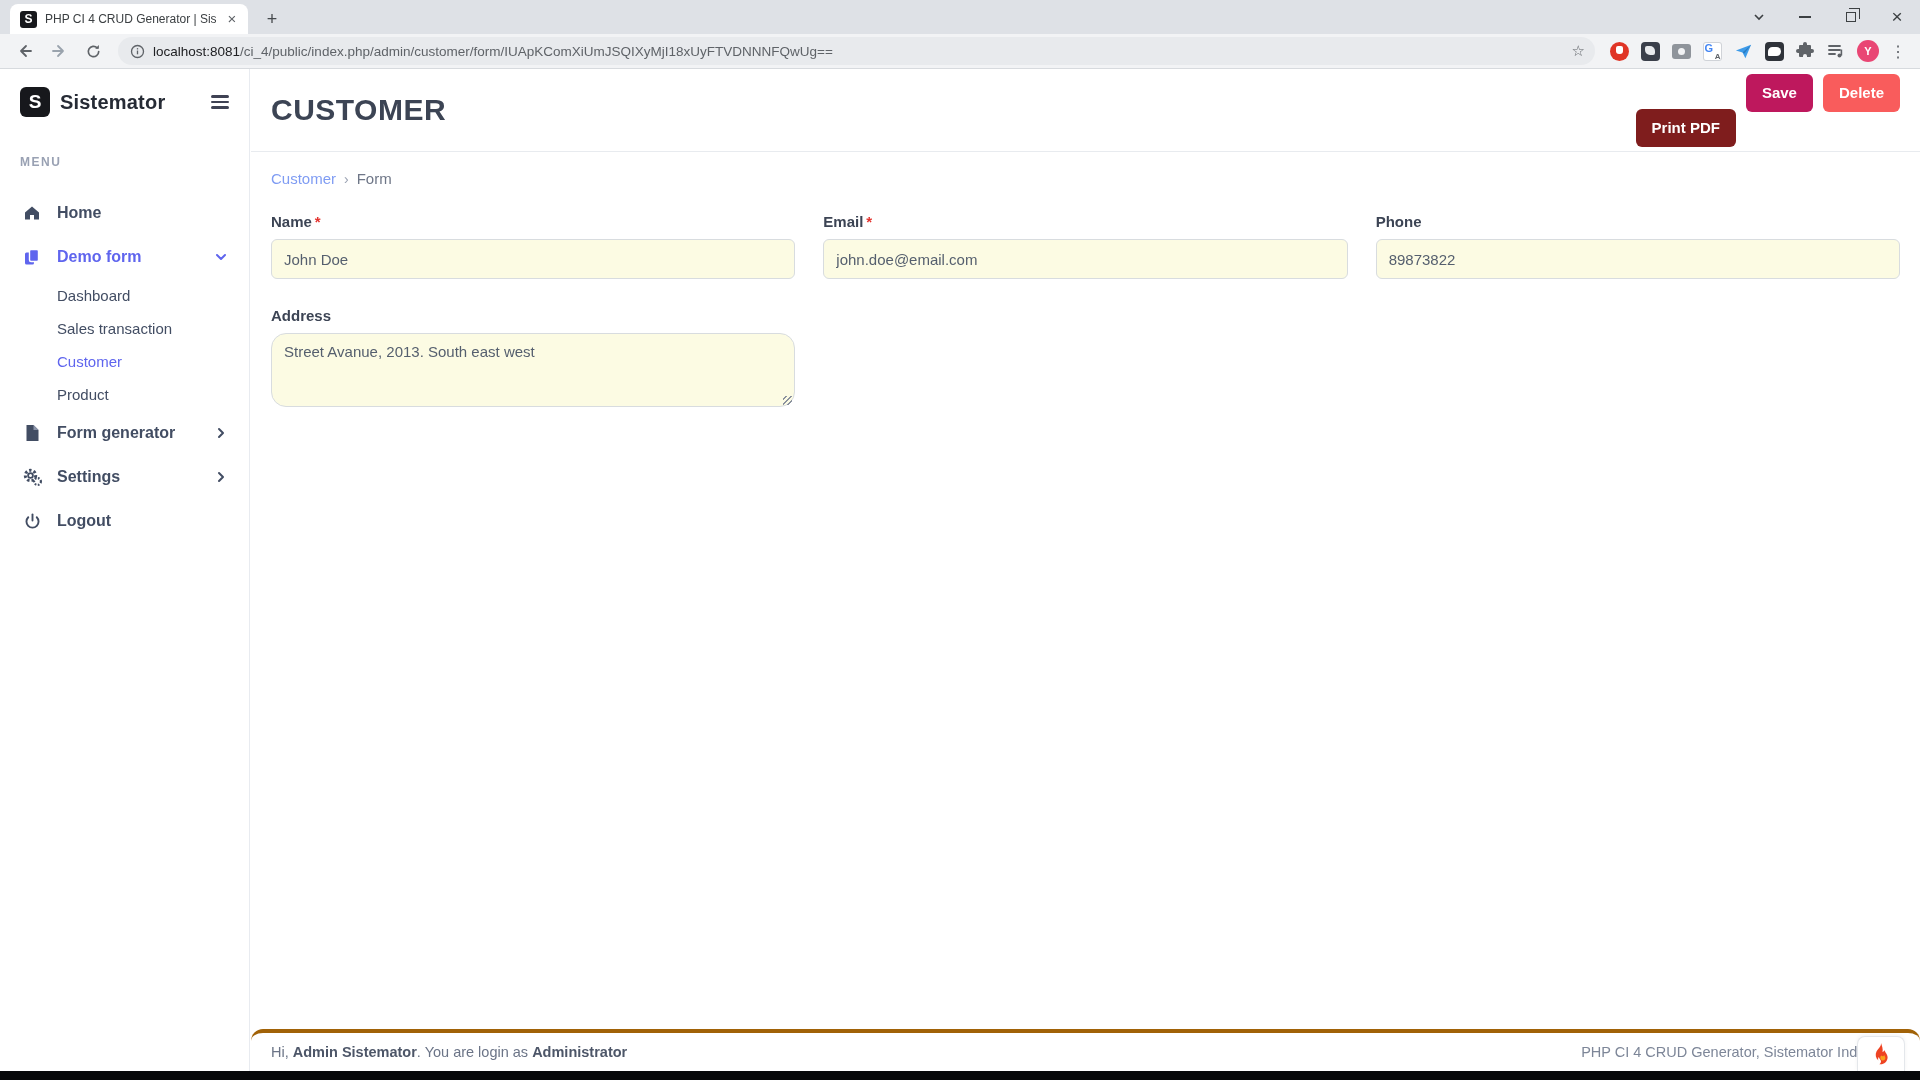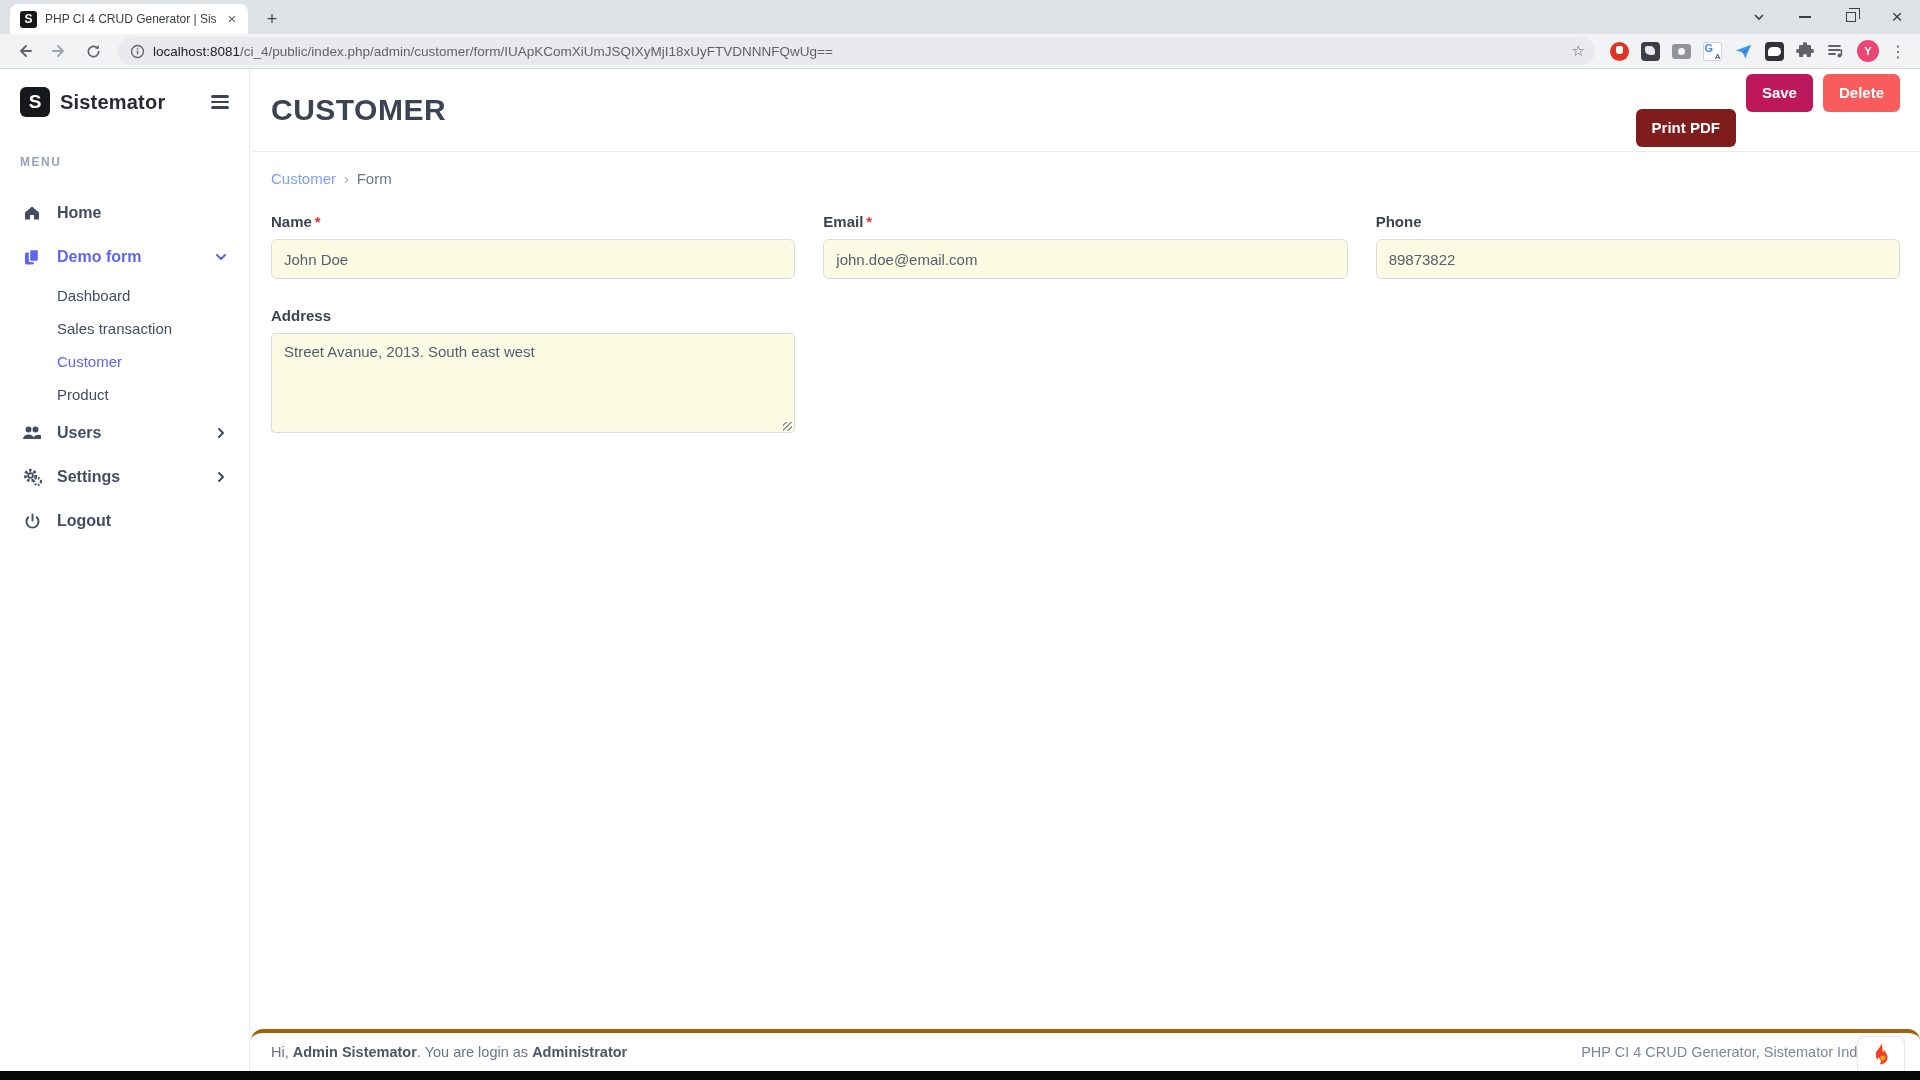--- a/index.html
+++ b/index.html
@@ -95,21 +95,21 @@
   .breadcrumb .crumb-link { color:#7f9cf3; }
   .breadcrumb .sep { color:#9aa2b2; font-size:14px; }
 
   .form-grid { margin-top:26px; display:grid; grid-template-columns:repeat(3, 1fr); column-gap:28px; }
   .field-label { font-size:15px; font-weight:700; color:#3c4454; margin-bottom:9px; }
   .req { color:#e3342f; margin-left:3px; }
   .text-input { width:100%; height:40px; background:#fcfbe3; border:1px solid #d8dcdf; border-radius:6px;
                 padding:0 12px; font-size:15px; color:#555f6e; font-family:"Liberation Sans", sans-serif; }
   .row2 { margin-top:28px; width:calc((100% - 56px)/3); }
   .ta-wrap { position:relative; }
-  .text-area { width:100%; height:100px; background:#fcfbe3; border:1px solid #d8dcdf; border-radius:4px;
+  .text-area { width:100%; height:74px; background:#fcfbe3; border:1px solid #d8dcdf; border-radius:15px;
                padding:9px 12px; font-size:15px; color:#555f6e; resize:none;
                font-family:"Liberation Sans", sans-serif; }
   .ta-grip { position:absolute; right:3px; bottom:6px; width:9px; height:9px;
              background:repeating-linear-gradient(135deg, transparent 0 2px, #8b929e 2px 3.5px); }
 
   .page-footer { position:absolute; left:0; right:0; bottom:0; height:42px; border-top:4px solid #a16207;
                  display:flex; align-items:center; justify-content:space-between; padding:0 20px;
                  font-size:14.5px; color:#6b7487; background:#fff;border-radius:12px; }
   .page-footer b { color:#4d5668; }
   .credit { color:#7d8698; }
@@ -249,28 +249,26 @@
         </span>
       </li>
       <ul class="subnav">
         <li class="sub-item">Dashboard</li>
         <li class="sub-item">Sales transaction</li>
         <li class="sub-item active">Customer</li>
         <li class="sub-item">Product</li>
       </ul>
       <li class="nav-item">
         <span class="ic">
-          <svg width="20" height="16" viewBox="0 0 20 16">
-              <circle cx="6.5" cy="4.5" r="3" fill="#424d63"></circle>
-              <circle cx="13.5" cy="4.5" r="3" fill="#424d63"></circle>
-              <path d="M1 14 a5.5 4.5 0 0 1 11 0 Z" fill="#424d63"></path>
-              <path d="M11 14 a5.5 4.5 0 0 1 8 -3.8 V14 Z" fill="#424d63"></path>
-            </svg>
-        </span>
-        <span>Users</span>
+          <svg width="17" height="18" viewBox="0 0 16 18">
+              <path d="M2 1 H9 L14 6 V17 H2 Z" fill="#424d63"></path>
+              <path d="M9 1 L14 6 H9 Z" fill="#8a93a8"></path>
+            </svg>
+        </span>
+        <span>Form generator</span>
         <span class="chev">
           <svg width="12" height="12" viewBox="0 0 12 12">
               <polyline points="4,2 8,6 4,10" fill="none" stroke="#424d63" stroke-width="2" stroke-linecap="round" stroke-linejoin="round"></polyline>
             </svg>
         </span>
       </li>
       <li class="nav-item">
         <span class="ic">
           <svg width="19" height="18" viewBox="0 0 19 18">
               <circle cx="7.5" cy="7.5" r="5.2" fill="none" stroke="#424d63" stroke-width="3" stroke-dasharray="2.4 2.1"></circle>

